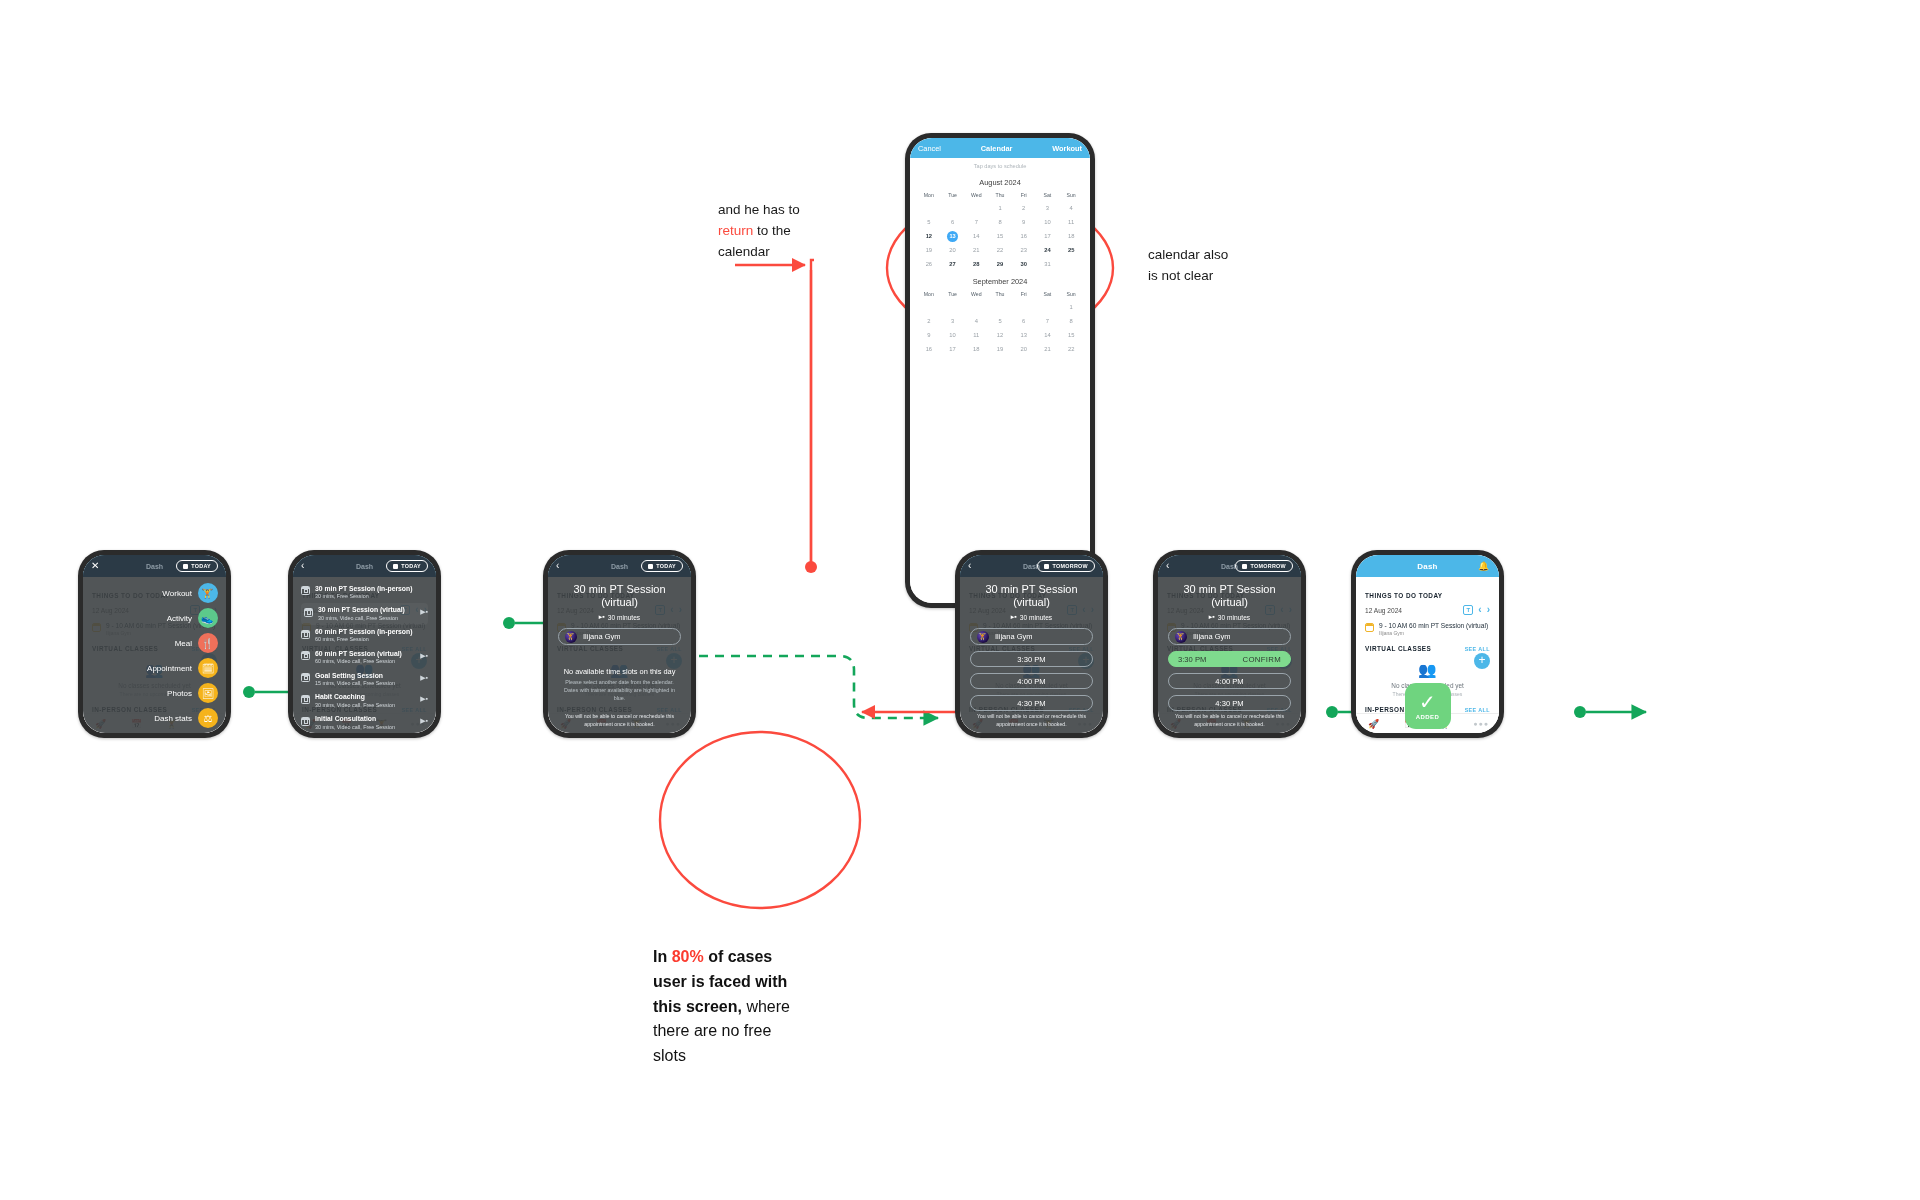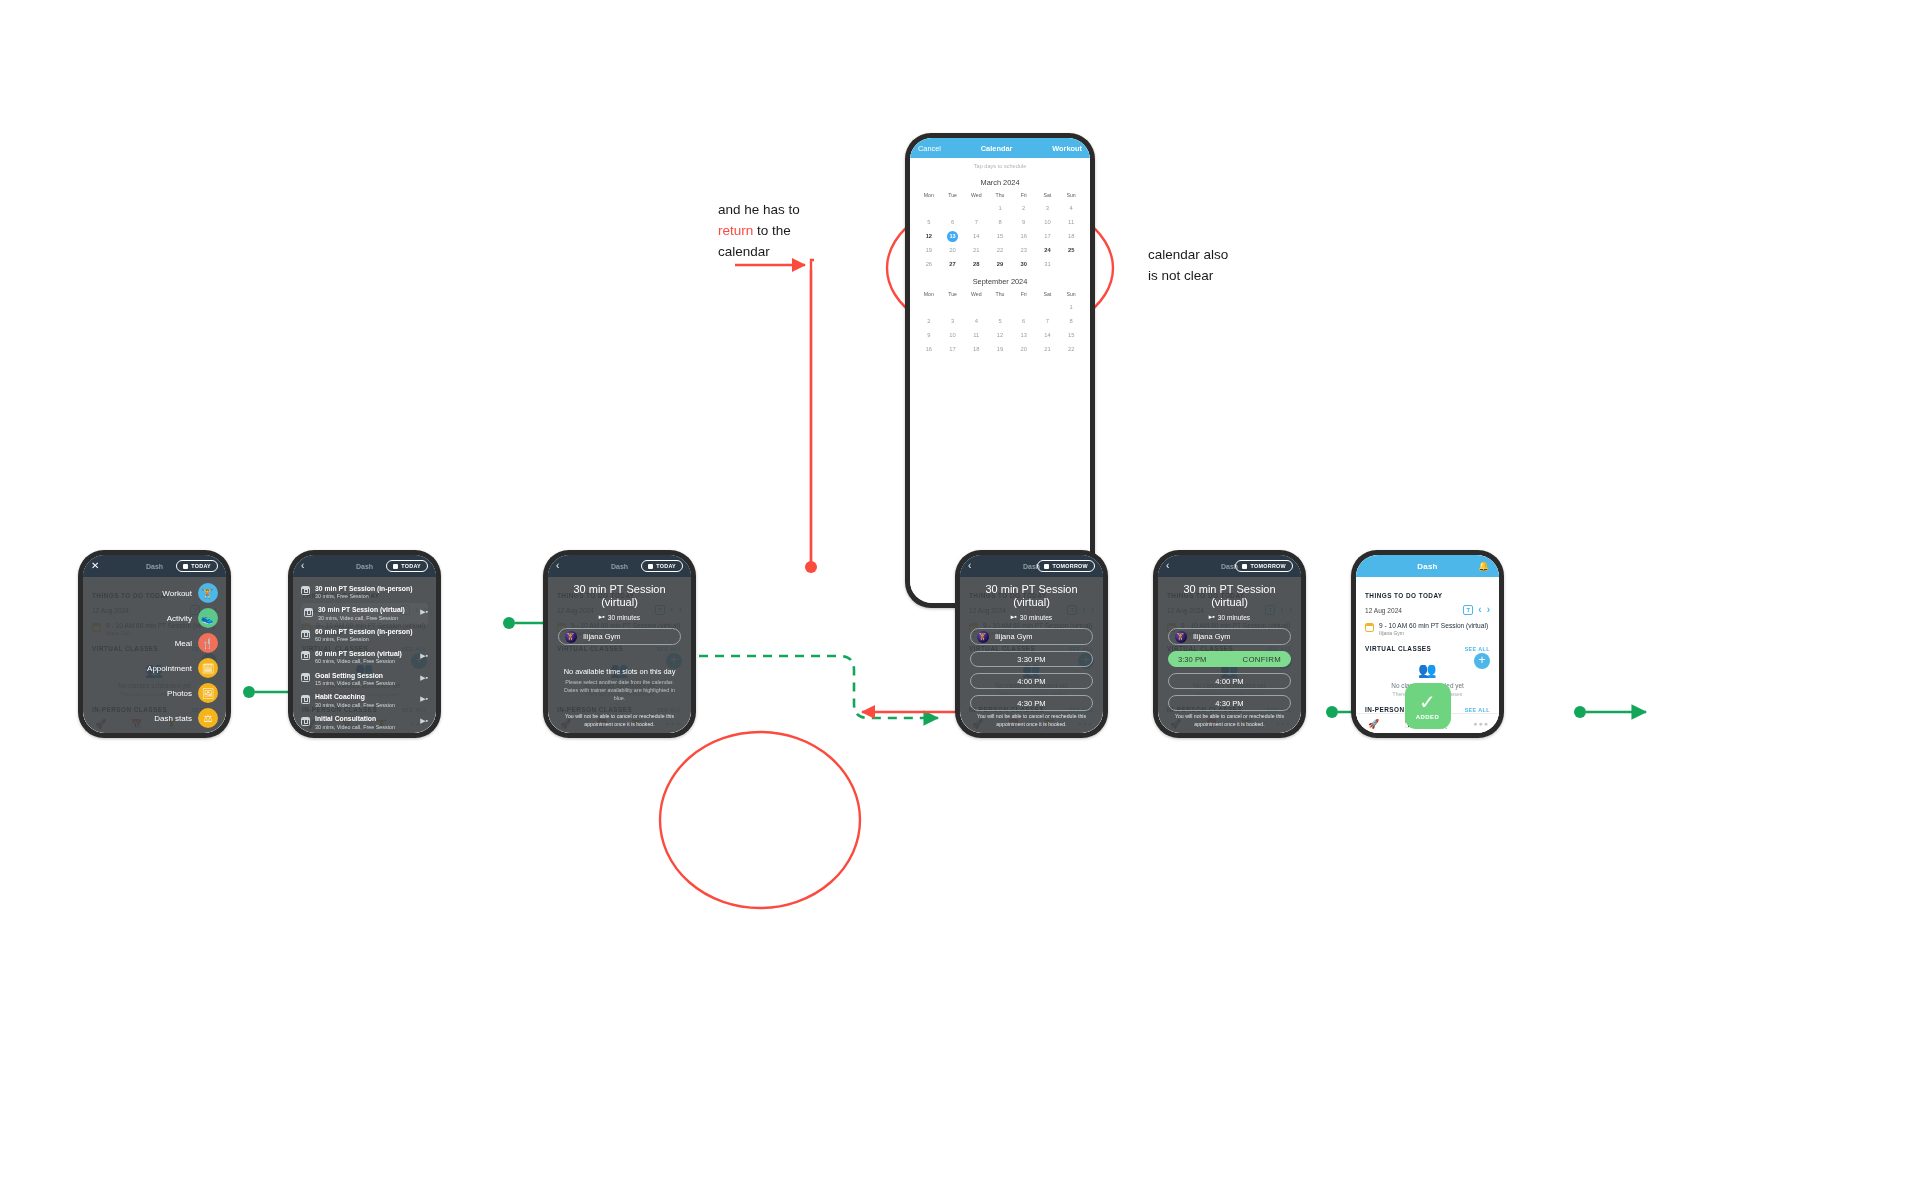--- a/index.html
+++ b/index.html
@@ -247,33 +247,40 @@
     <div><span class="red">return</span><span> to the</span></div>
     <div>calendar</div>
   </div>
 
   <div class="note" style="left:1148px; top:245px;">
     <div>calendar also</div>
     <div>is not clear</div>
   </div>
 
 
+  <div class="note-big" style="left:653px; top:945px; width:220px;">
+    <div><b><span>In </span><span class="pct">80%</span><span> of cases</span></b></div>
+    <div><b>user is faced with</b></div>
+    <div><b>this screen,</b><span> where</span></div>
+    <div>there are no free</div>
+    <div>slots</div>
+  </div>
 
   <div class="phone" style="left:905px; top:133px; width:190px; height:475px;">
     <div class="screen">
       <div class="cal-screen">
         <div class="cal-top">
           <div class="s">Cancel</div>
           <div class="mid2">Calendar</div>
           <div class="s bold">Workout</div>
         </div>
         <div class="cal-hint">Tap days to schedule</div>
         <div id="cal-months">
             <div>
-      <div class="cal-month">March 2024</div>
+      <div class="cal-month">August 2024</div>
       <div class="cal-grid">
                 <div class="dow">Mon</div>
                 <div class="dow">Tue</div>
                 <div class="dow">Wed</div>
                 <div class="dow">Thu</div>
                 <div class="dow">Fri</div>
                 <div class="dow">Sat</div>
                 <div class="dow">Sun</div>
                 <div class="d empty"></div>
                 <div class="d empty"></div>

